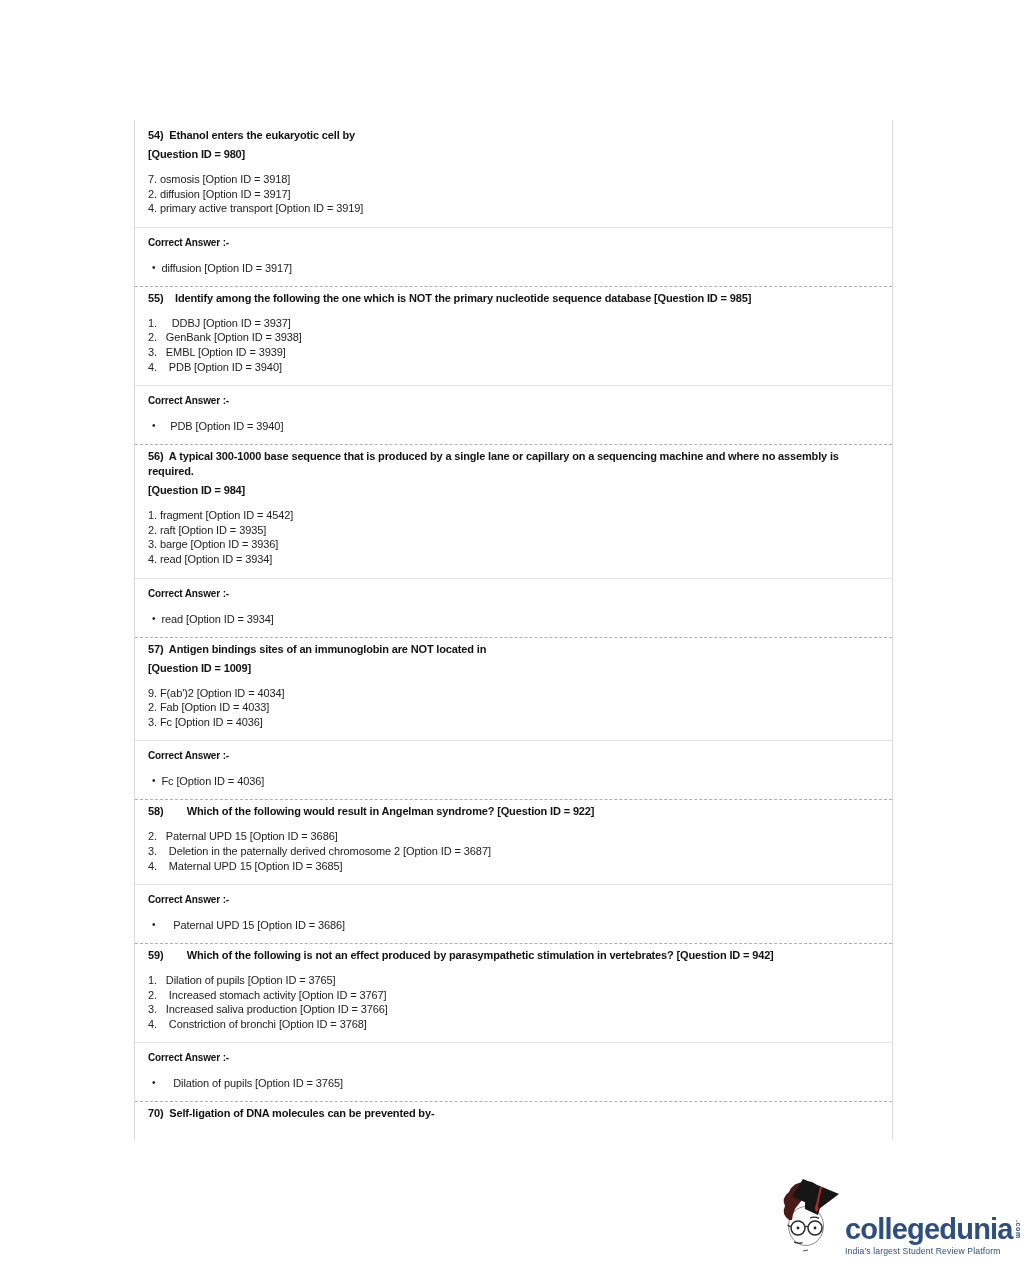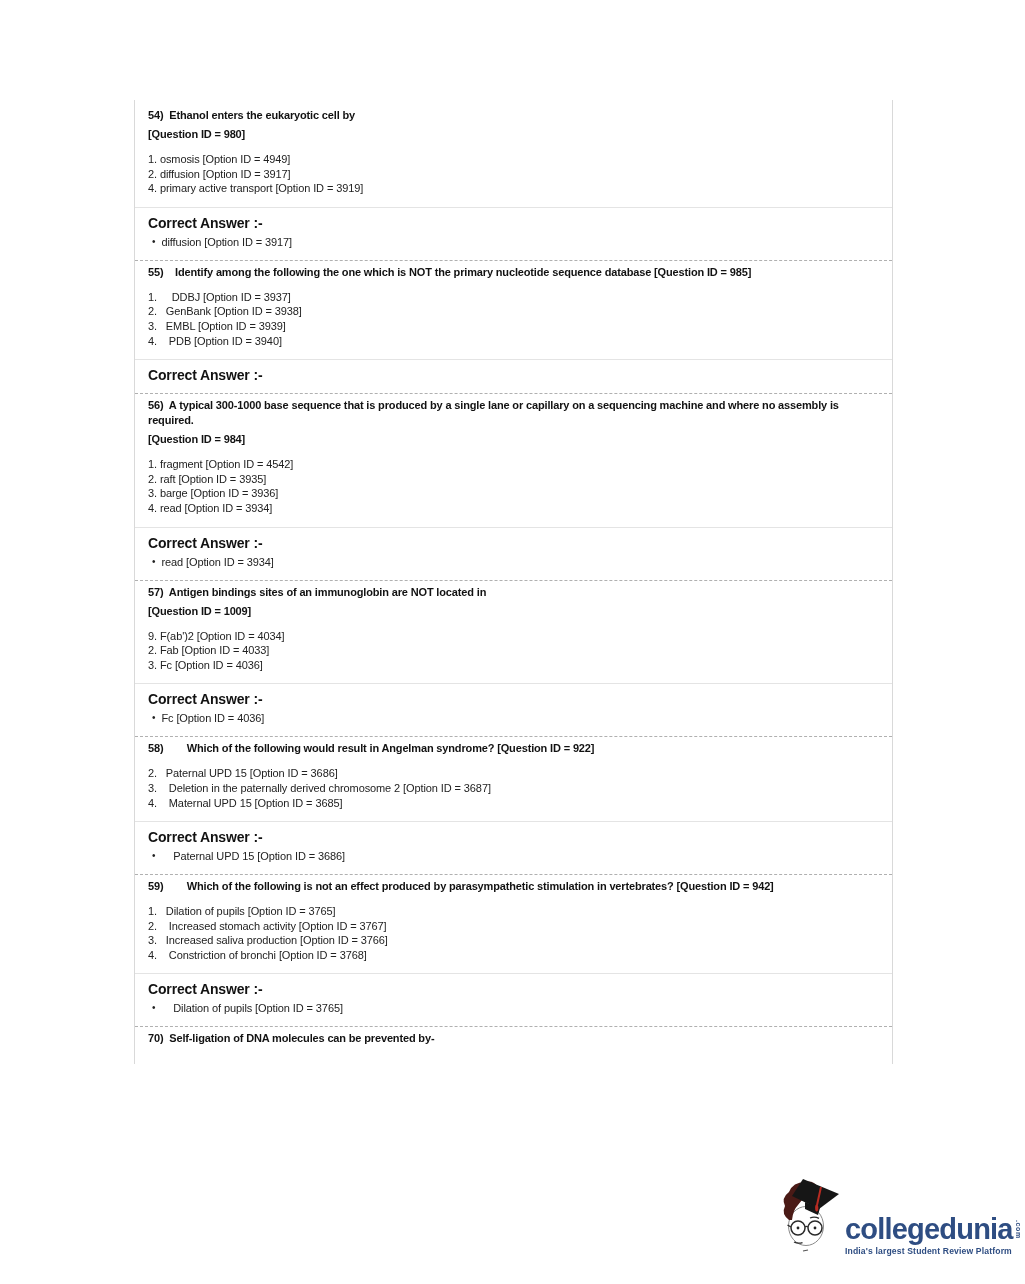--- a/index.html
+++ b/index.html
@@ -8,21 +8,21 @@
     width: 1025px; height: 1284px;
     background: #ffffff;
     font-family: "Liberation Sans", sans-serif;
     color: #1c1c1c;
     position: relative;
     overflow: hidden;
   }
 
   .content-box {
     position: absolute;
-    left: 134px; top: 100px;
+    left: 134px; top: 120px;
     width: 759px;
     border-left: 1px solid #d9d9d9;
     border-right: 1px solid #d9d9d9;
     padding: 4px 0 18px 0;
     background: #ffffff;
   }
 
   .question { padding: 0 13px; }
   .q-title {
     font-weight: bold;
@@ -45,27 +45,27 @@
   }
   .option-line { white-space: pre-wrap; }
 
   .answer {
     border-top: 1px solid #e4e4e4;
     border-bottom: 1px dashed #b0b0b0;
     padding: 8px 13px 11px 13px;
   }
   .ca-title {
     font-weight: bold;
-    font-size: 14px;
+    font-size: 10px;
     letter-spacing: -0.15px;
     color: #121212;
     line-height: 14px;
   }
   .ca-item {
-    margin-top: 5px;
+    margin-top: 11px;
     font-size: 11px;
     letter-spacing: -0.1px;
     line-height: 14px;
     color: #222222;
   }
   .bullet {
     display: inline-block;
     margin: 0 6px 0 4px;
     font-size: 10px;
     vertical-align: top;
@@ -95,36 +95,36 @@
   .tld {
     writing-mode: vertical-rl;
     font-size: 7px;
     font-weight: bold;
     letter-spacing: 0.6px;
     margin-left: 2px;
     color: #2e4d82;
   }
   .tagline {
     font-size: 8.6px;
-    font-weight: bold;
+    font-weight: normal;
     letter-spacing: 0.15px;
     color: #2e4d82;
     margin-top: 3px;
   }
 </style>
 </head>
 <body>
 
 <div class="content-box" id="questions-container">
   <section class="question-unit">
     <div class="question">
       <div class="q-title">54)  Ethanol enters the eukaryotic cell by</div>
       <div class="q-title q-id">[Question ID = 980]</div>
       <div class="options">
-          <div class="option-line">1. osmosis [Option ID = 4949]</div>
+          <div class="option-line">7. osmosis [Option ID = 3918]</div>
           <div class="option-line">2. diffusion [Option ID = 3917]</div>
           <div class="option-line">4. primary active transport [Option ID = 3919]</div>
         </div>
     </div>
     <div class="answer">
       <div class="ca-title">Correct Answer :-</div>
       <div class="ca-item">
         <span class="bullet">•</span><span class="ca-text">diffusion [Option ID = 3917]</span>
       </div>
     </div>
@@ -136,20 +136,23 @@
 
       <div class="options">
           <div class="option-line">1.     DDBJ [Option ID = 3937]</div>
           <div class="option-line">2.   GenBank [Option ID = 3938]</div>
           <div class="option-line">3.   EMBL [Option ID = 3939]</div>
           <div class="option-line">4.    PDB [Option ID = 3940]</div>
         </div>
     </div>
     <div class="answer">
       <div class="ca-title">Correct Answer :-</div>
+      <div class="ca-item">
+        <span class="bullet">•</span><span class="ca-text">   PDB [Option ID = 3940]</span>
+      </div>
     </div>
   </section>
 
   <section class="question-unit">
     <div class="question">
       <div class="q-title">56)  A typical 300-1000 base sequence that is produced by a single lane or capillary on a sequencing machine and where no assembly is required.</div>
       <div class="q-title q-id">[Question ID = 984]</div>
       <div class="options">
           <div class="option-line">1. fragment [Option ID = 4542]</div>
           <div class="option-line">2. raft [Option ID = 3935]</div>

